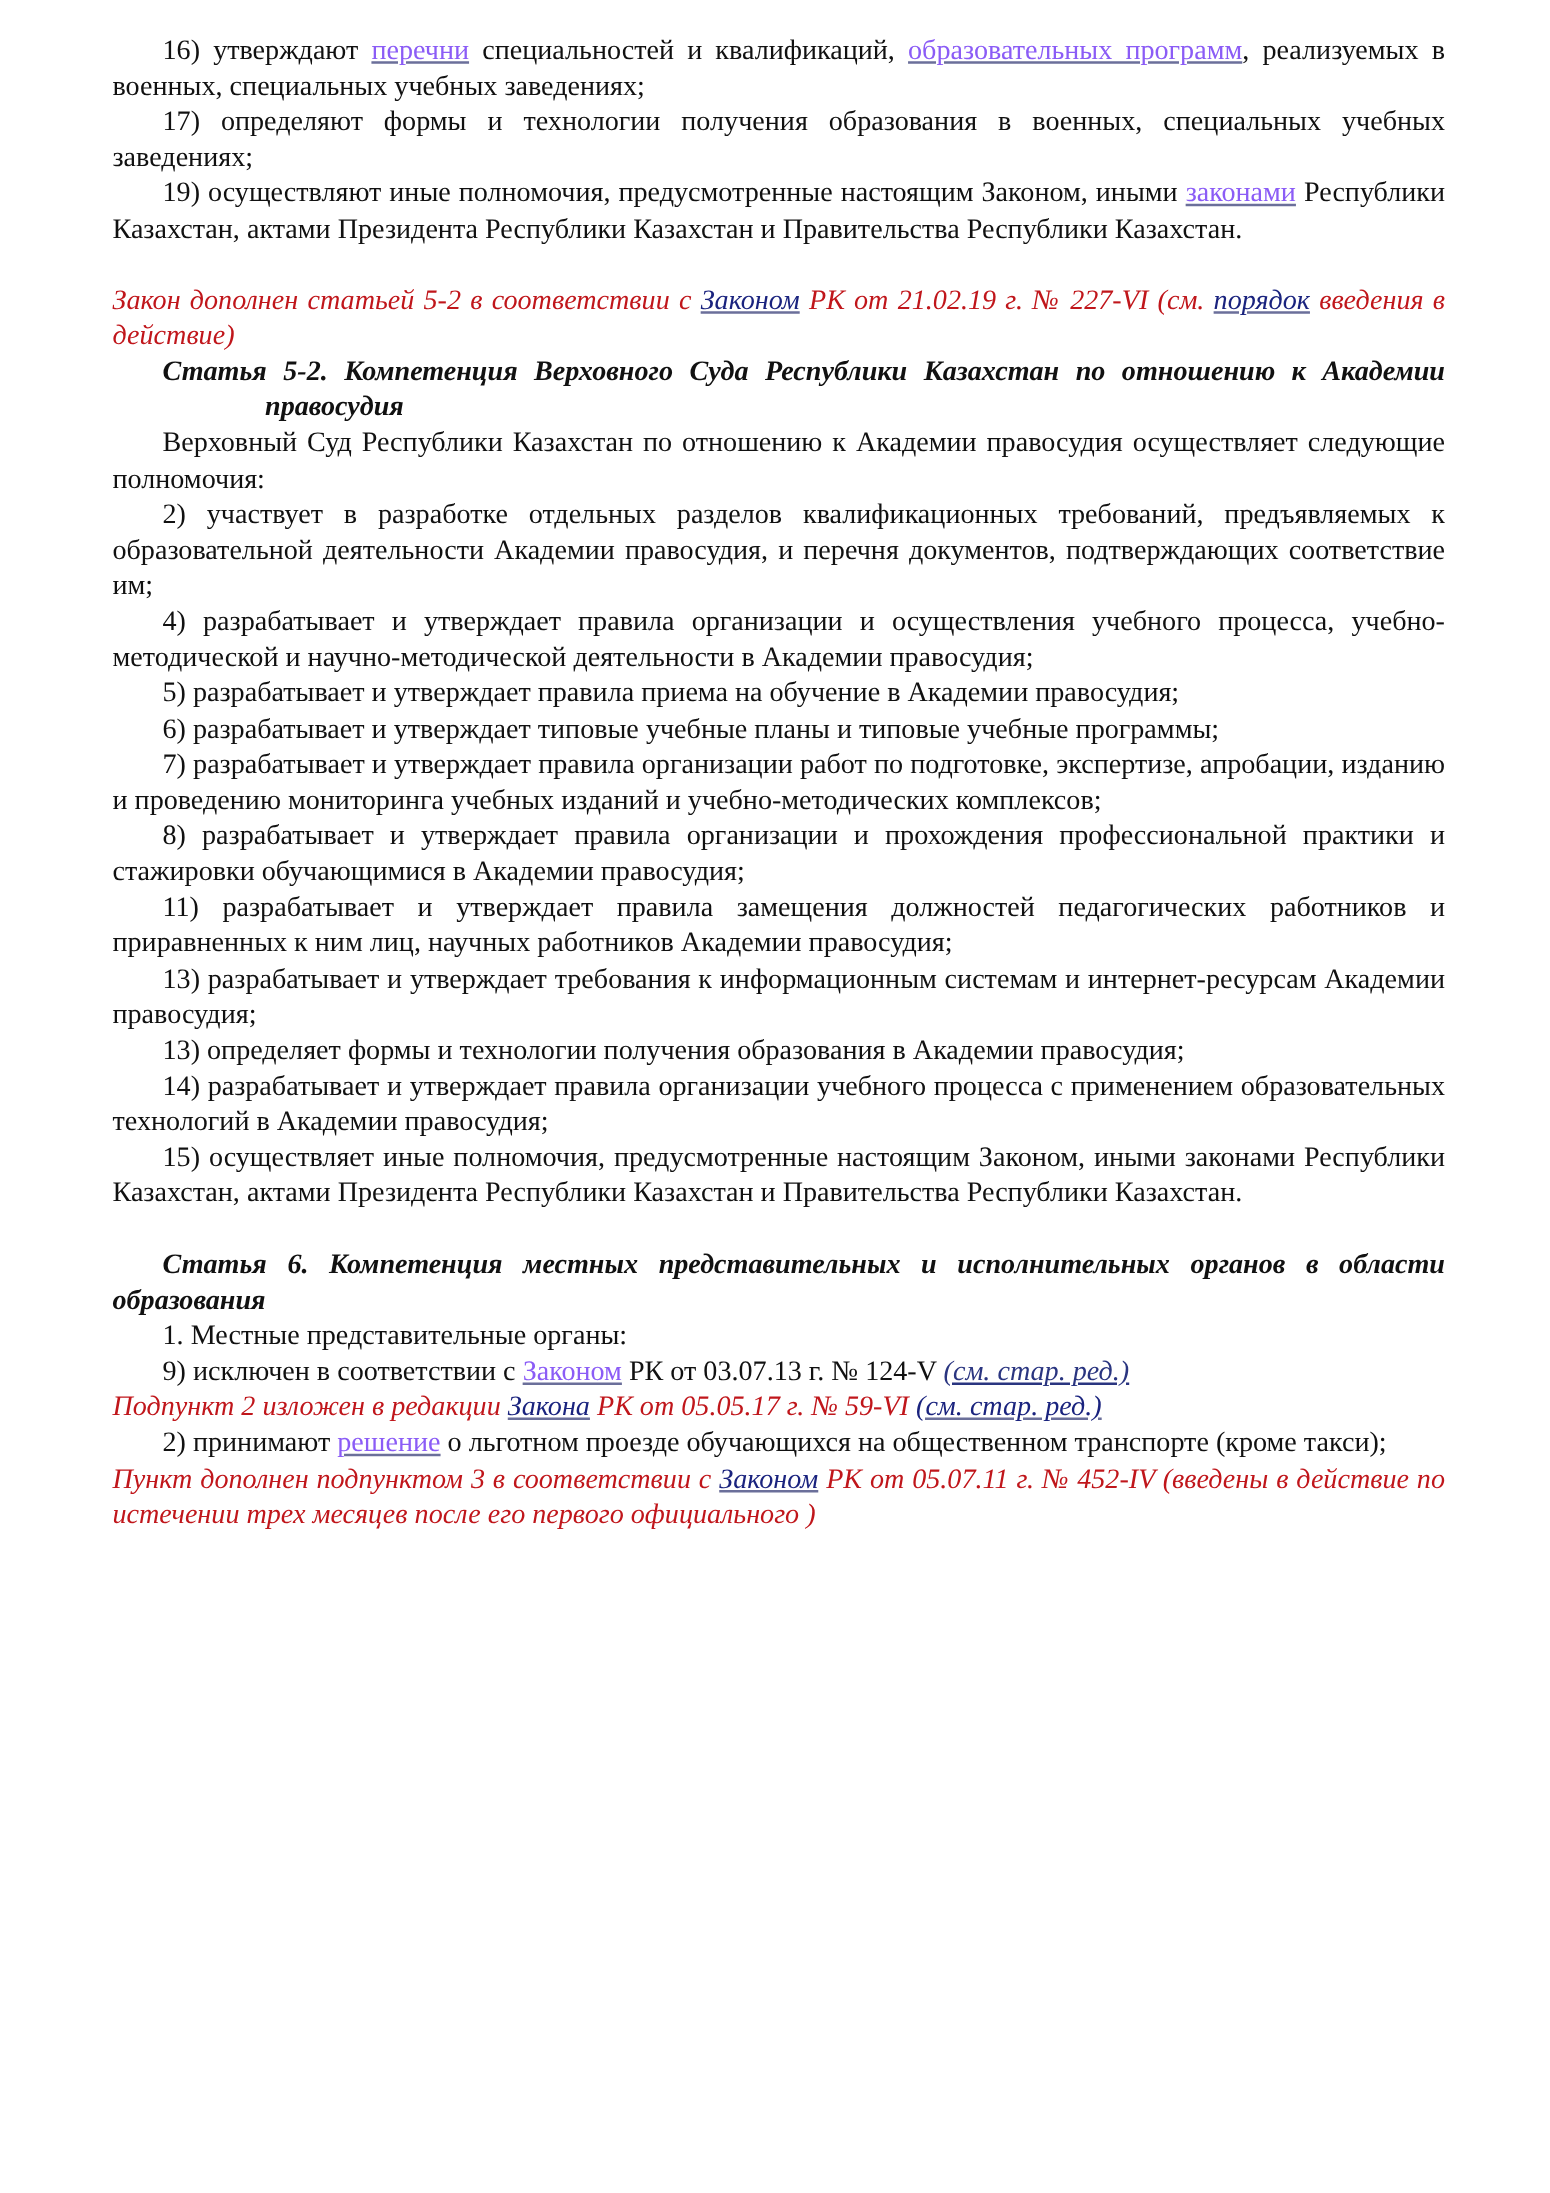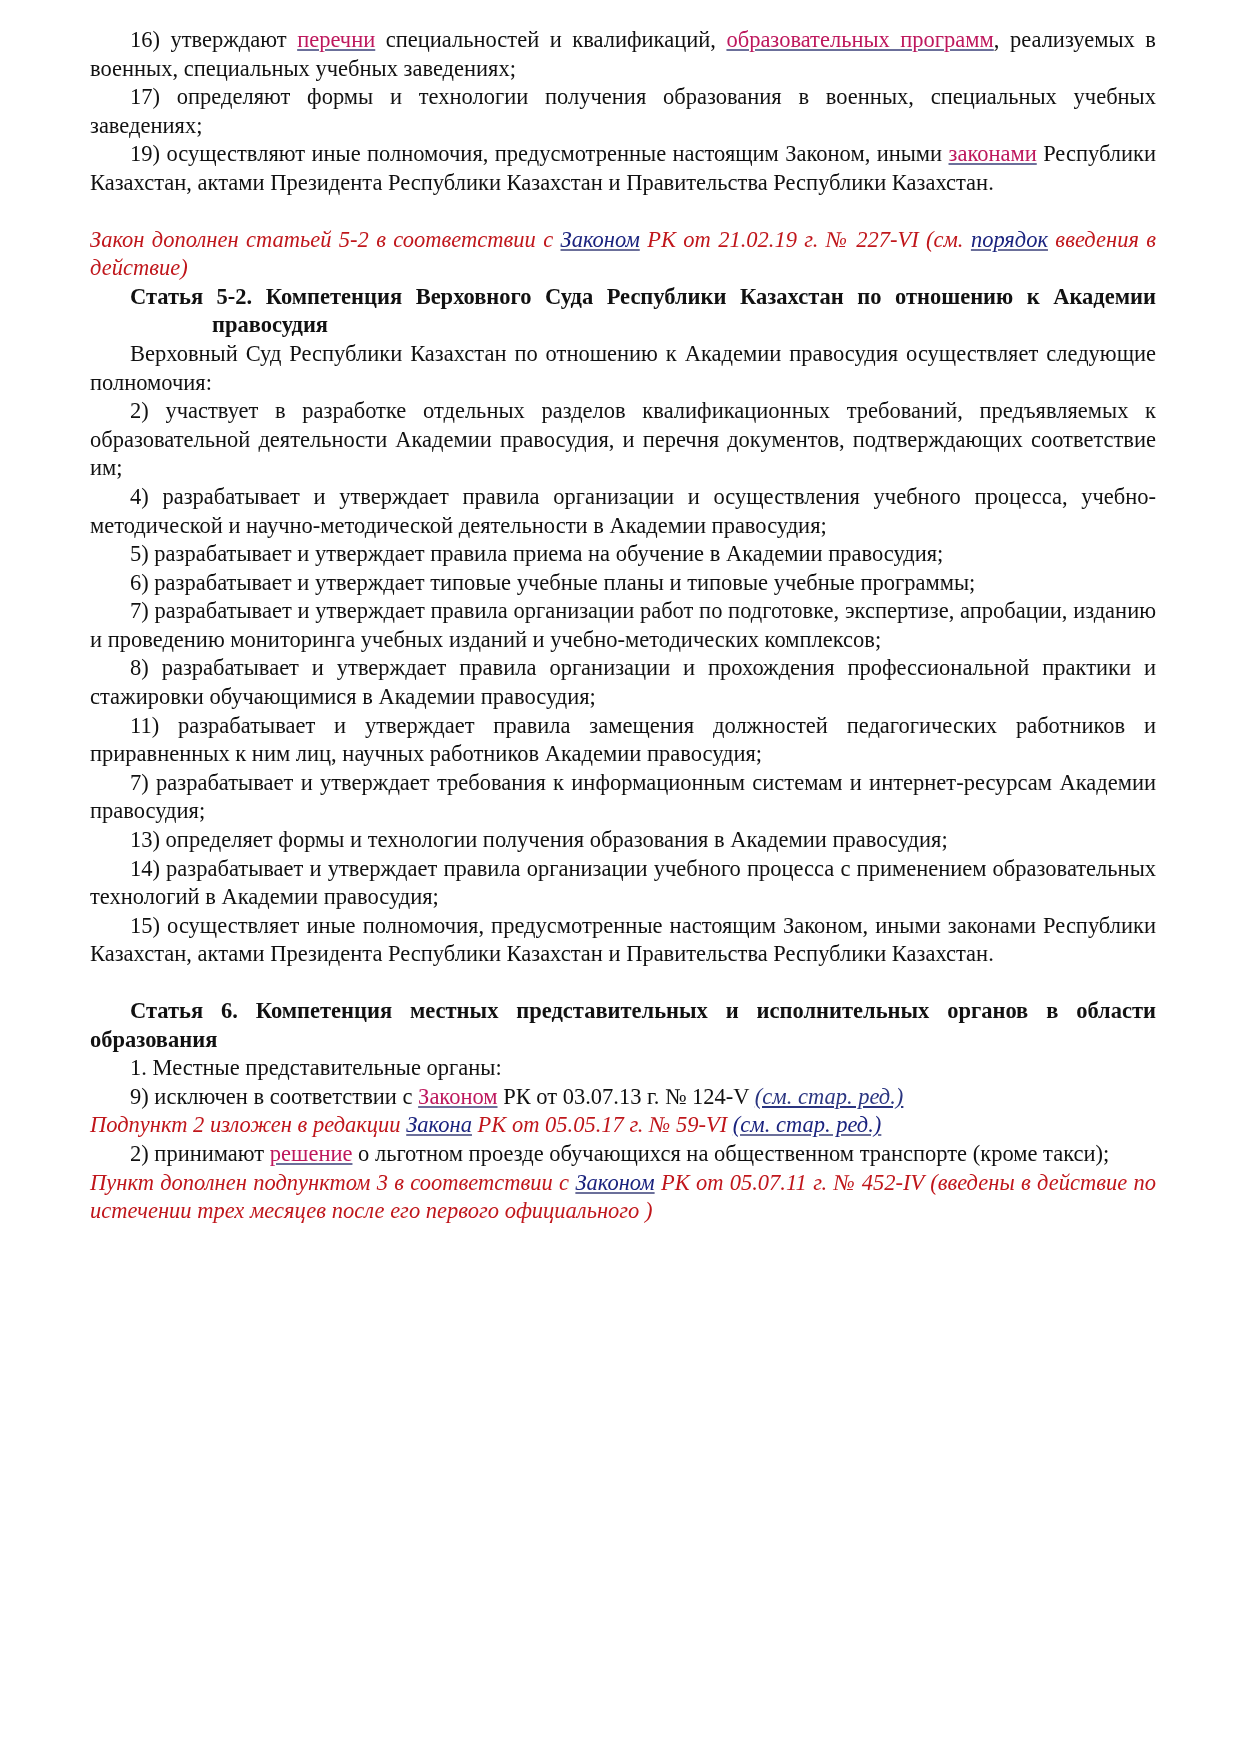--- a/index.html
+++ b/index.html
@@ -6,24 +6,24 @@
   body { width: 1240px; height: 1754px; position: relative; overflow: hidden; }
   .page {
     position: absolute; left: 90px; top: 26px; width: 1066px;
     font-family: "Liberation Serif", serif;
     font-size: 22.5px; line-height: 28.6px; color: #111111;
     text-align: justify;
   }
   .p { margin: 0; text-indent: 40px; }
   .note { margin: 0; color: #c0161b; font-style: italic; text-indent: 0; }
   .note .lnk { color: #1a237e; font-style: italic; }
-  .lnk { color: #be185d; text-decoration: underline; text-decoration-color: #6b6f9a; cursor: pointer; }
+  .lnk { color: #8b5cf6; text-decoration: underline; text-decoration-color: #6b6f9a; cursor: pointer; }
   .old { color: #2a3580; font-style: italic; text-decoration: underline; }
   .head {
-    margin: 0; font-weight: bold; text-indent: 40px; padding-left: 0;
+    margin: 0; font-weight: bold; text-indent: 40px; padding-left: 0; font-style: italic;
   }
   .head.hang { padding-left: 122px; text-indent: -82px; }
   .gap { height: 28px; }
 </style>
 </head>
 <body>
 
 <div class="page">
 
   <p class="p"><span>16)</span><span> утверждают </span><a class="lnk">перечни</a><span> специальностей и квалификаций, </span><a class="lnk">образовательных программ</a><span>, реализуемых в военных, специальных учебных заведениях;</span></p>
@@ -36,21 +36,21 @@
 
   <p class="head hang">Статья 5-2. Компетенция Верховного Суда Республики Казахстан по отношению к Академии правосудия</p>
   <p class="p">Верховный Суд Республики Казахстан по отношению к Академии правосудия осуществляет следующие полномочия:</p>
   <p class="p">2) участвует в разработке отдельных разделов квалификационных требований, предъявляемых к образовательной деятельности Академии правосудия, и перечня документов, подтверждающих соответствие им;</p>
   <p class="p">4) разрабатывает и утверждает правила организации и осуществления учебного процесса, учебно-методической и научно-методической деятельности в Академии правосудия;</p>
   <p class="p">5) разрабатывает и утверждает правила приема на обучение в Академии правосудия;</p>
   <p class="p">6) разрабатывает и утверждает типовые учебные планы и типовые учебные программы;</p>
   <p class="p">7) разрабатывает и утверждает правила организации работ по подготовке, экспертизе, апробации, изданию и проведению мониторинга учебных изданий и учебно-методических комплексов;</p>
   <p class="p">8) разрабатывает и утверждает правила организации и прохождения профессиональной практики и стажировки обучающимися в Академии правосудия;</p>
   <p class="p">11) разрабатывает и утверждает правила замещения должностей педагогических работников и приравненных к ним лиц, научных работников Академии правосудия;</p>
-  <p class="p">7) разрабатывает и утверждает требования к информационным системам и интернет-ресурсам Академии правосудия;</p>
+  <p class="p">13) разрабатывает и утверждает требования к информационным системам и интернет-ресурсам Академии правосудия;</p>
   <p class="p">13) определяет формы и технологии получения образования в Академии правосудия;</p>
   <p class="p">14) разрабатывает и утверждает правила организации учебного процесса с применением образовательных технологий в Академии правосудия;</p>
   <p class="p">15) осуществляет иные полномочия, предусмотренные настоящим Законом, иными законами Республики Казахстан, актами Президента Республики Казахстан и Правительства Республики Казахстан.</p>
 
   <div class="gap"></div>
 
   <p class="head">Статья 6. Компетенция местных представительных и исполнительных органов в области образования</p>
   <p class="p">1. Местные представительные органы:</p>
   <p class="p"><span>9) исключен в соответствии с </span><a class="lnk">Законом</a><span> РК от 03.07.13 г. № 124-V </span><a class="old">(см. стар. ред.)</a></p>
   <p class="note"><span>Подпункт 2 изложен в редакции </span><a class="lnk">Закона</a><span> РК от 05.05.17 г. № 59-VI </span><a class="lnk">(см. стар. ред.)</a></p>

